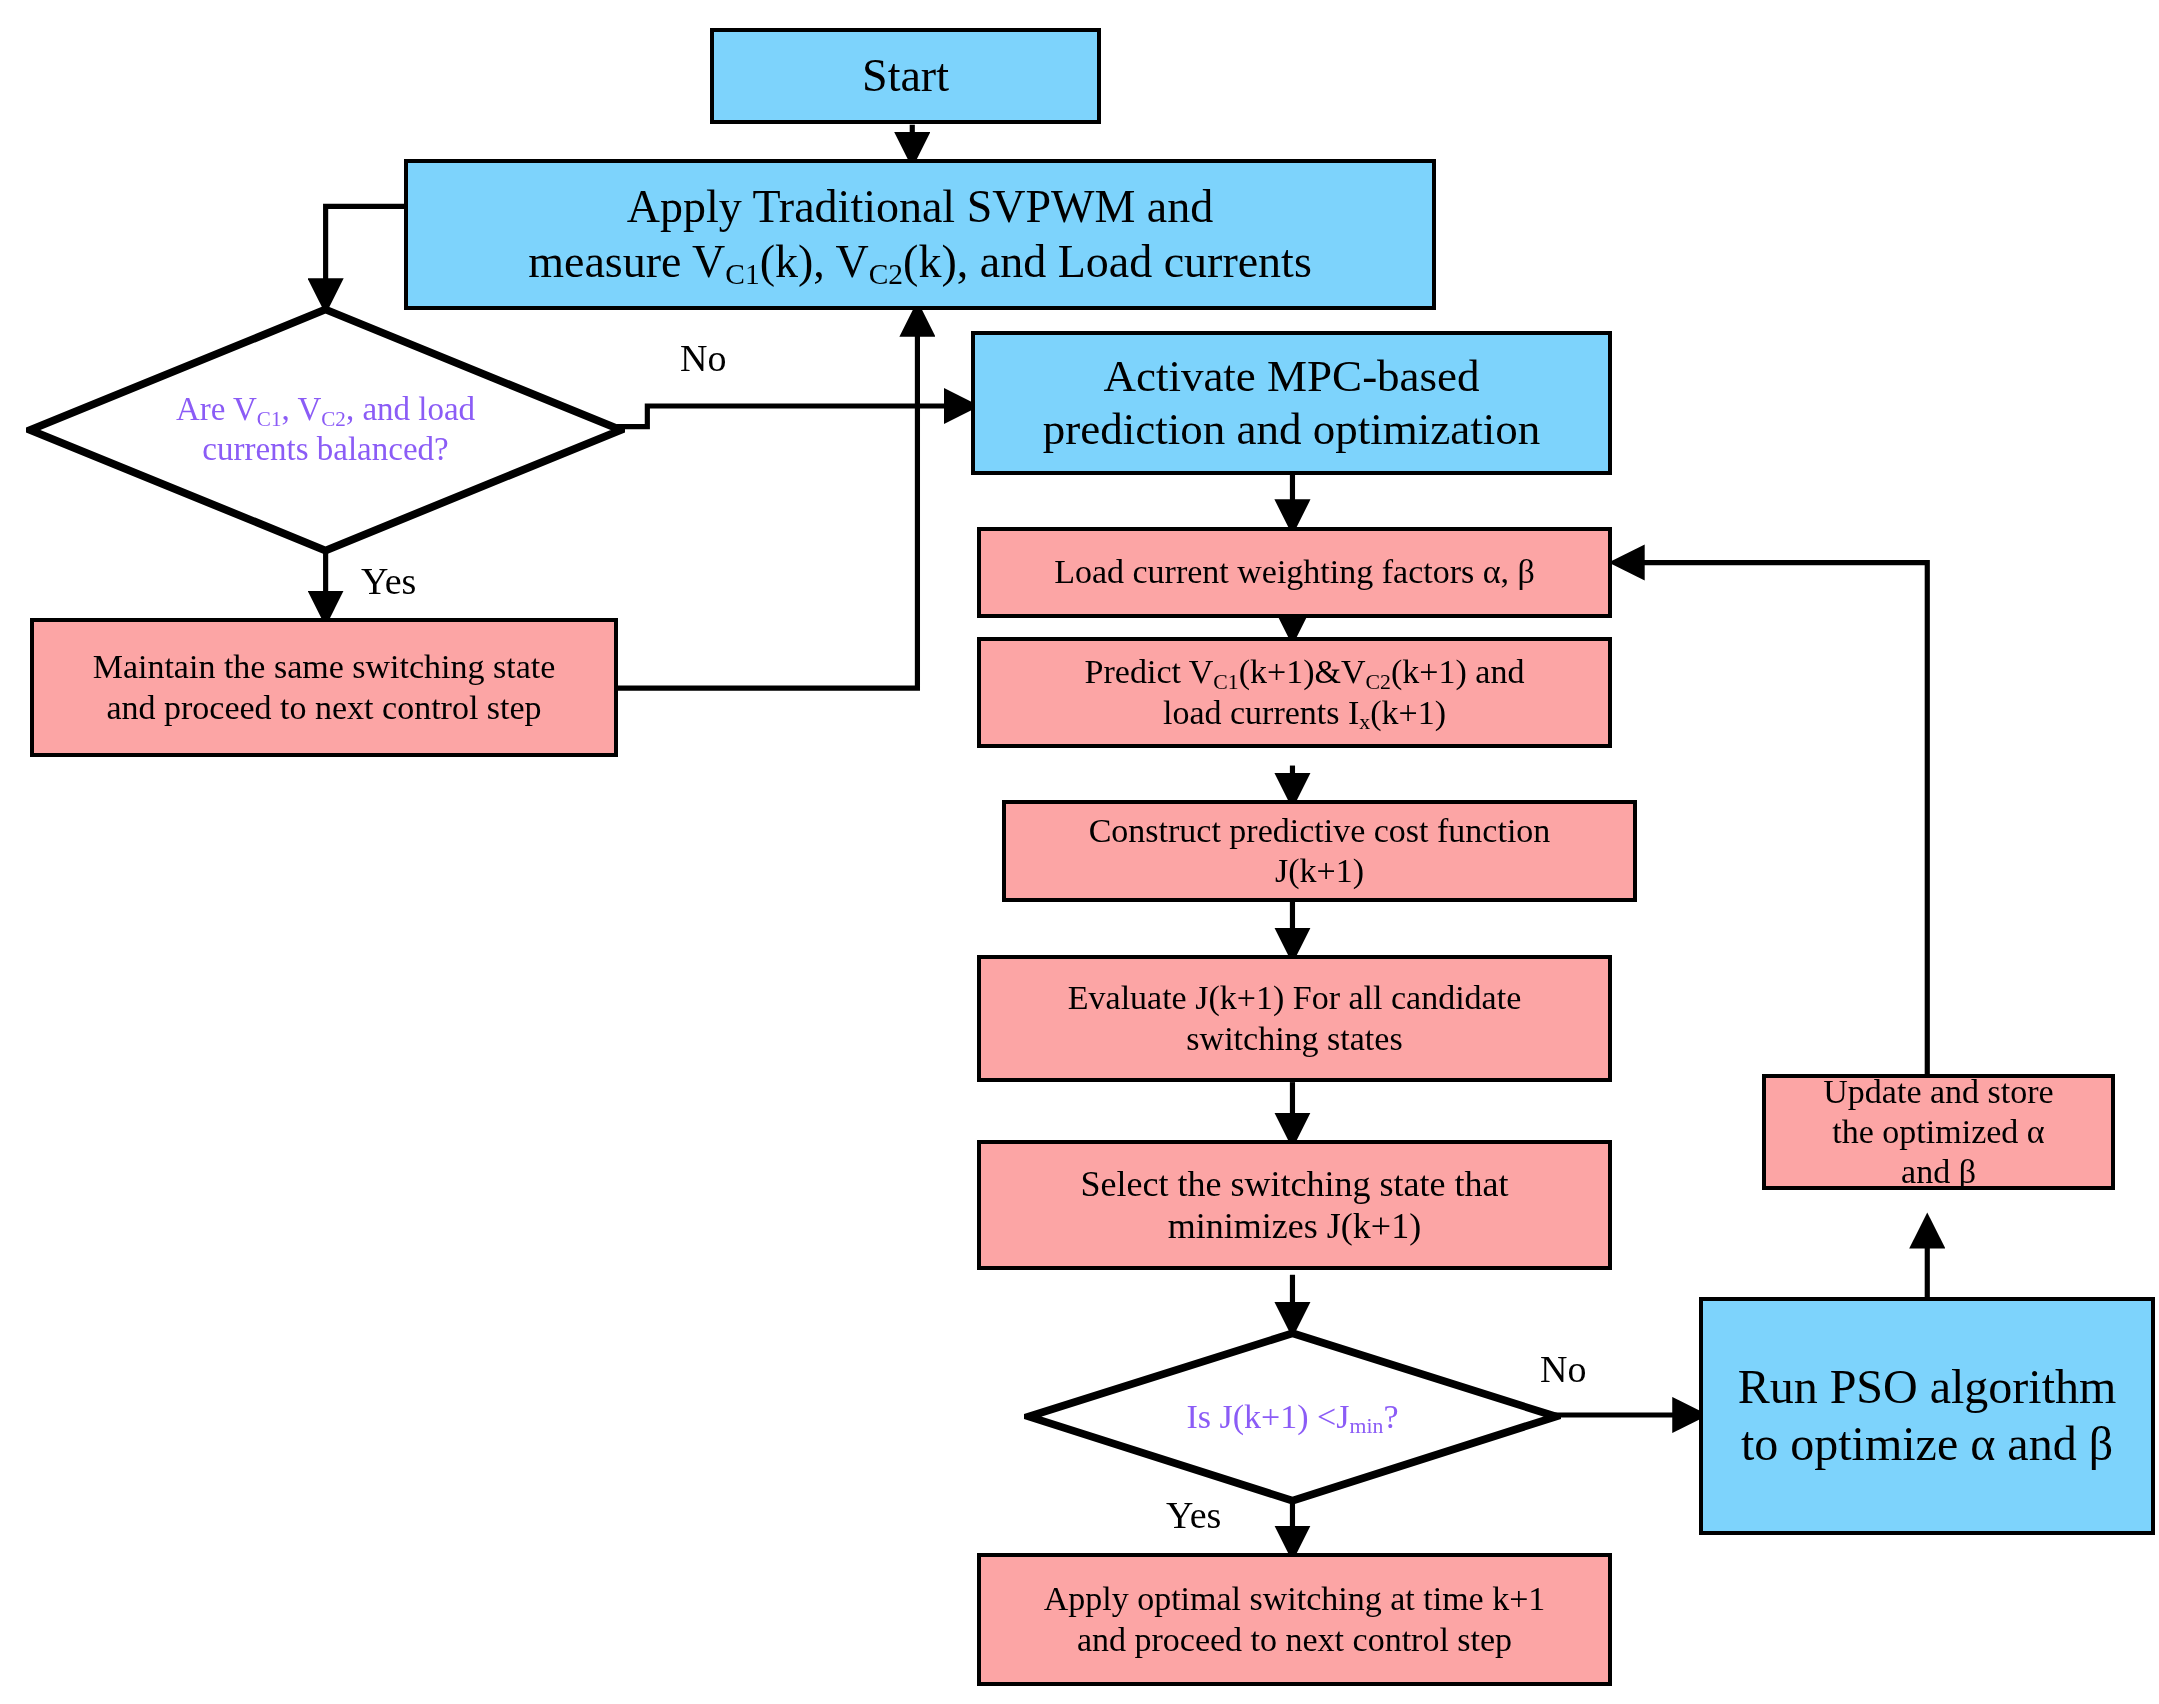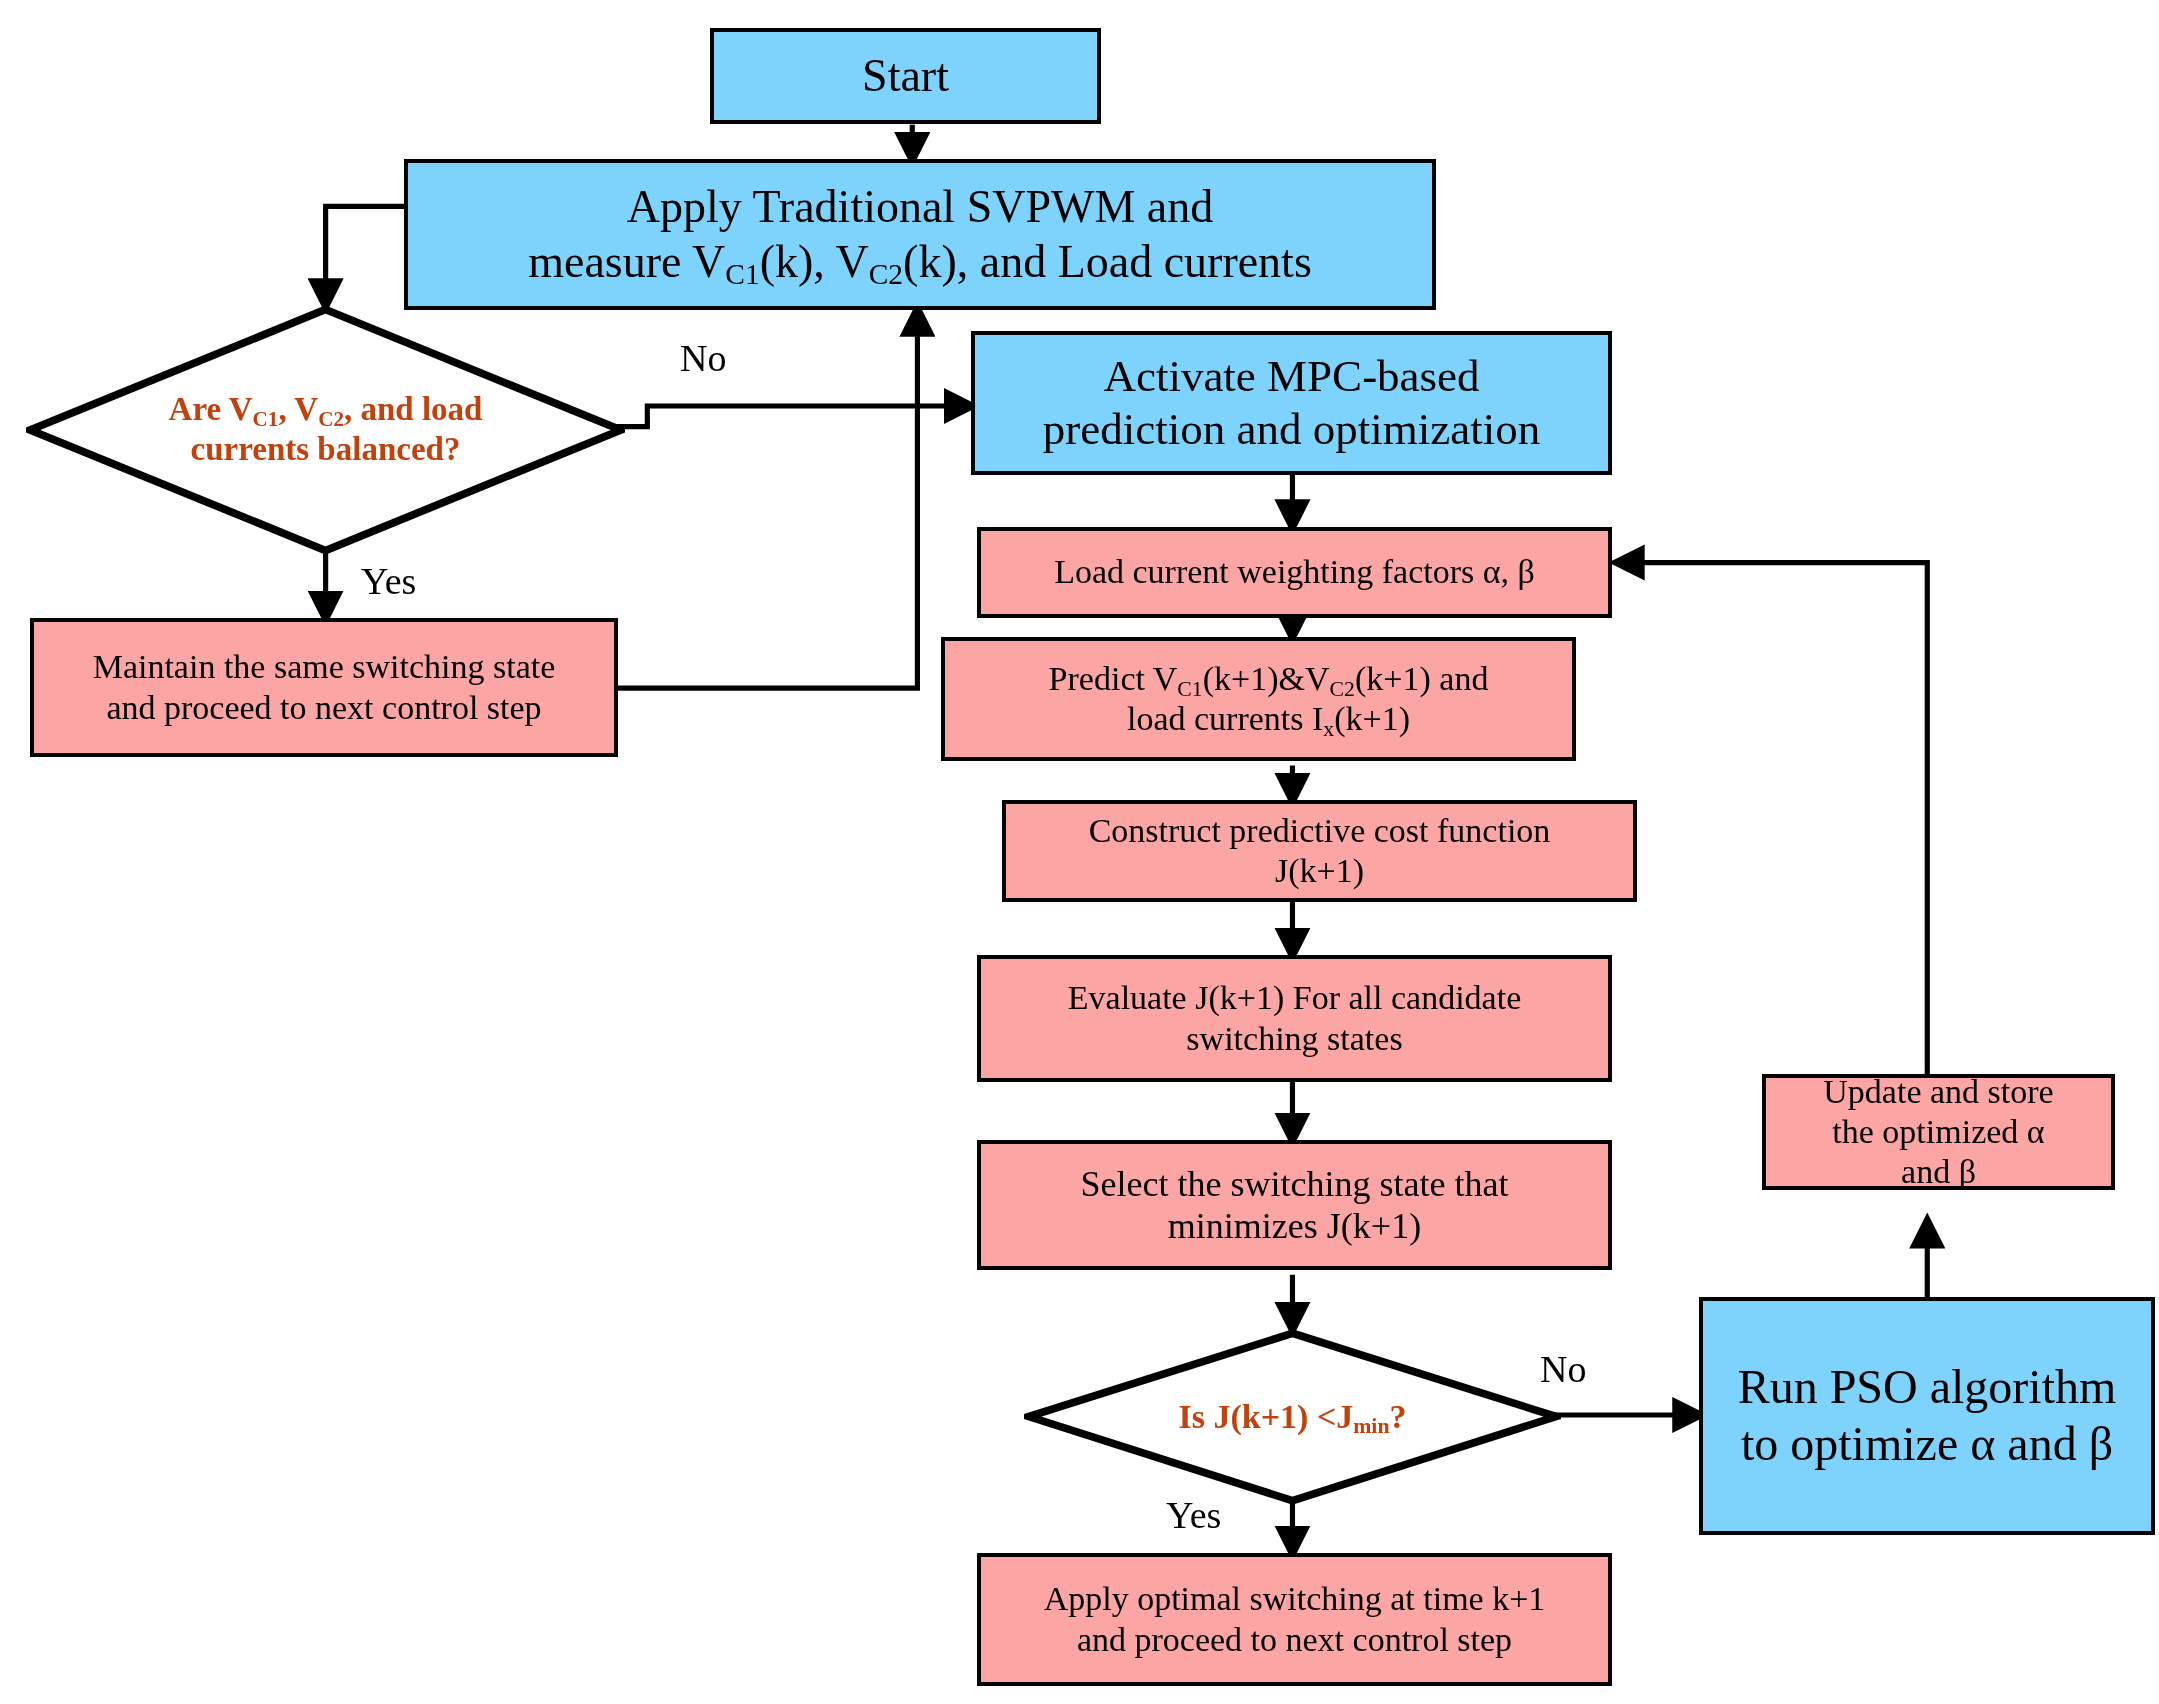--- a/index.html
+++ b/index.html
@@ -54,23 +54,22 @@
   .diamond-text {
     position: absolute;
     left: 0;
     top: 0;
     width: 100%;
     height: 100%;
     display: flex;
     align-items: center;
     justify-content: center;
     text-align: center;
-    color: #c2410c;
+    color: #8b5cf6;
     line-height: 1.2;
-    font-weight: bold;
   }
   .edge-label {
     position: absolute;
     color: #000;
     white-space: nowrap;
   }
   sub {
     font-size: 0.64em;
     vertical-align: baseline;
     position: relative;
@@ -158,21 +157,21 @@
     <div class="label">
       <div>Activate MPC-based</div>
       <div>prediction and optimization</div>
     </div>
   </div>
 
   <div class="node proc" style="left:977px; top:527px; width:635px; height:91px; font-size:34px;">
     <div class="label">Load current weighting factors α,  β</div>
   </div>
 
-  <div class="node proc" style="left:941px; top:637px; width:635px; height:124px; font-size:34px;padding-left:20px;">
+  <div class="node proc" style="left:977px; top:637px; width:635px; height:111px; font-size:34px;padding-left:20px;">
     <div class="label">
       <div><span>Predict V</span><sub>C1</sub><span>(k+1)&amp;V</span><sub>C2</sub><span>(k+1) and</span></div>
       <div><span>load currents I</span><sub>x</sub><span>(k+1)</span></div>
     </div>
   </div>
 
   <div class="node proc" style="left:1002px; top:800px; width:635px; height:102px; font-size:34px;">
     <div class="label">
       <div>Construct predictive cost function</div>
       <div>J(k+1)</div>

